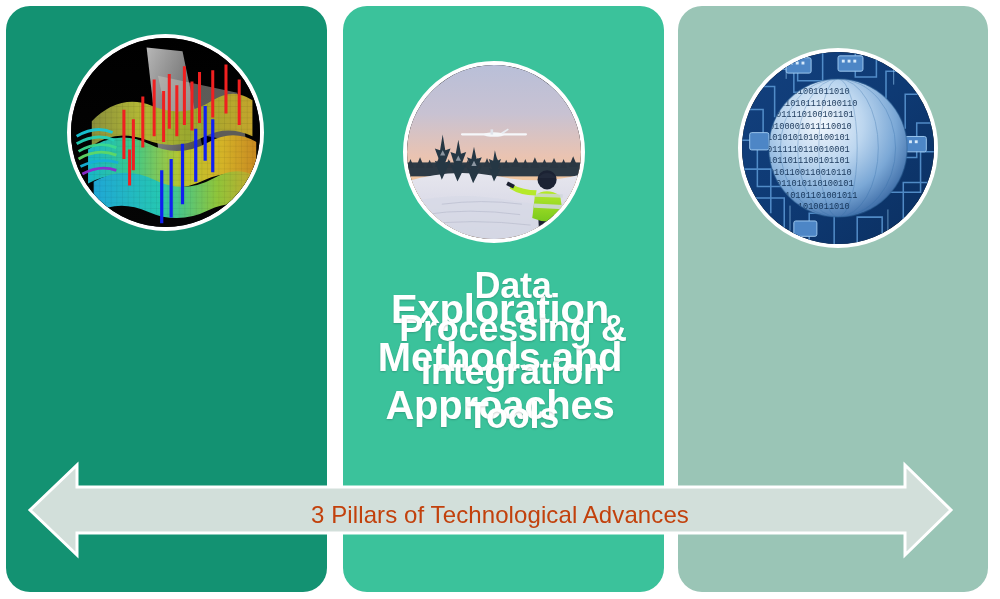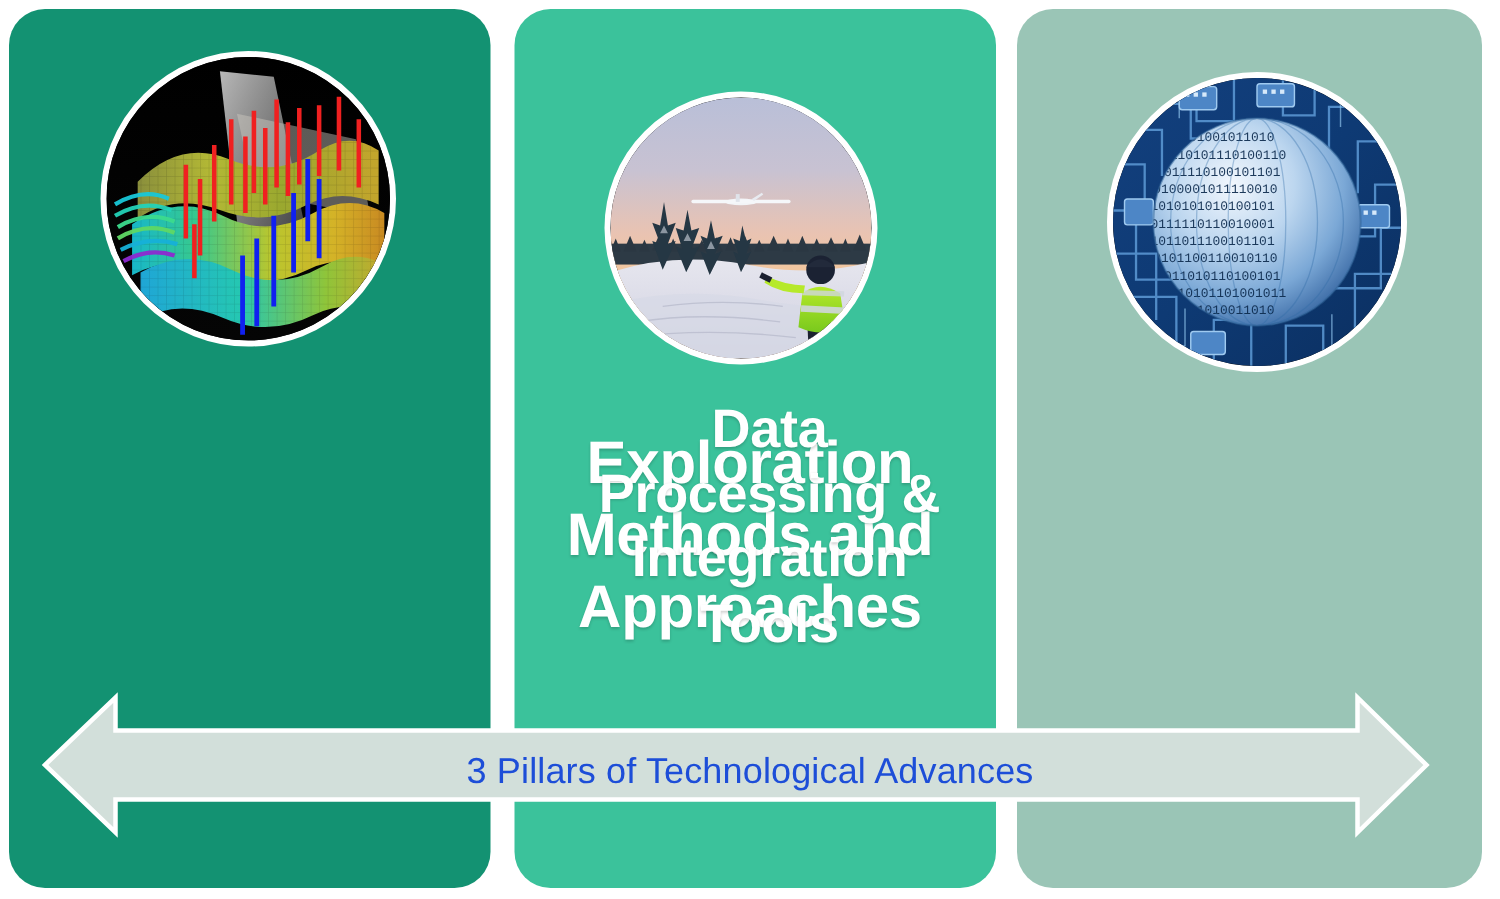--- a/index.html
+++ b/index.html
@@ -81,21 +81,21 @@
   }
   #banner-caption {
     position: absolute;
     left: 0;
     right: 0;
     top: 43px;
     height: 34px;
     line-height: 34px;
     text-align: center;
     font-size: 24px;
-    color: #1d4ed8;
+    color: #c2410c;
     letter-spacing: 0.1px;
     white-space: nowrap;
   }
 </style>
 </head>
 <body>
 
 <div id="stage">
 
   <div class="pillar" id="pillar-1"></div>

